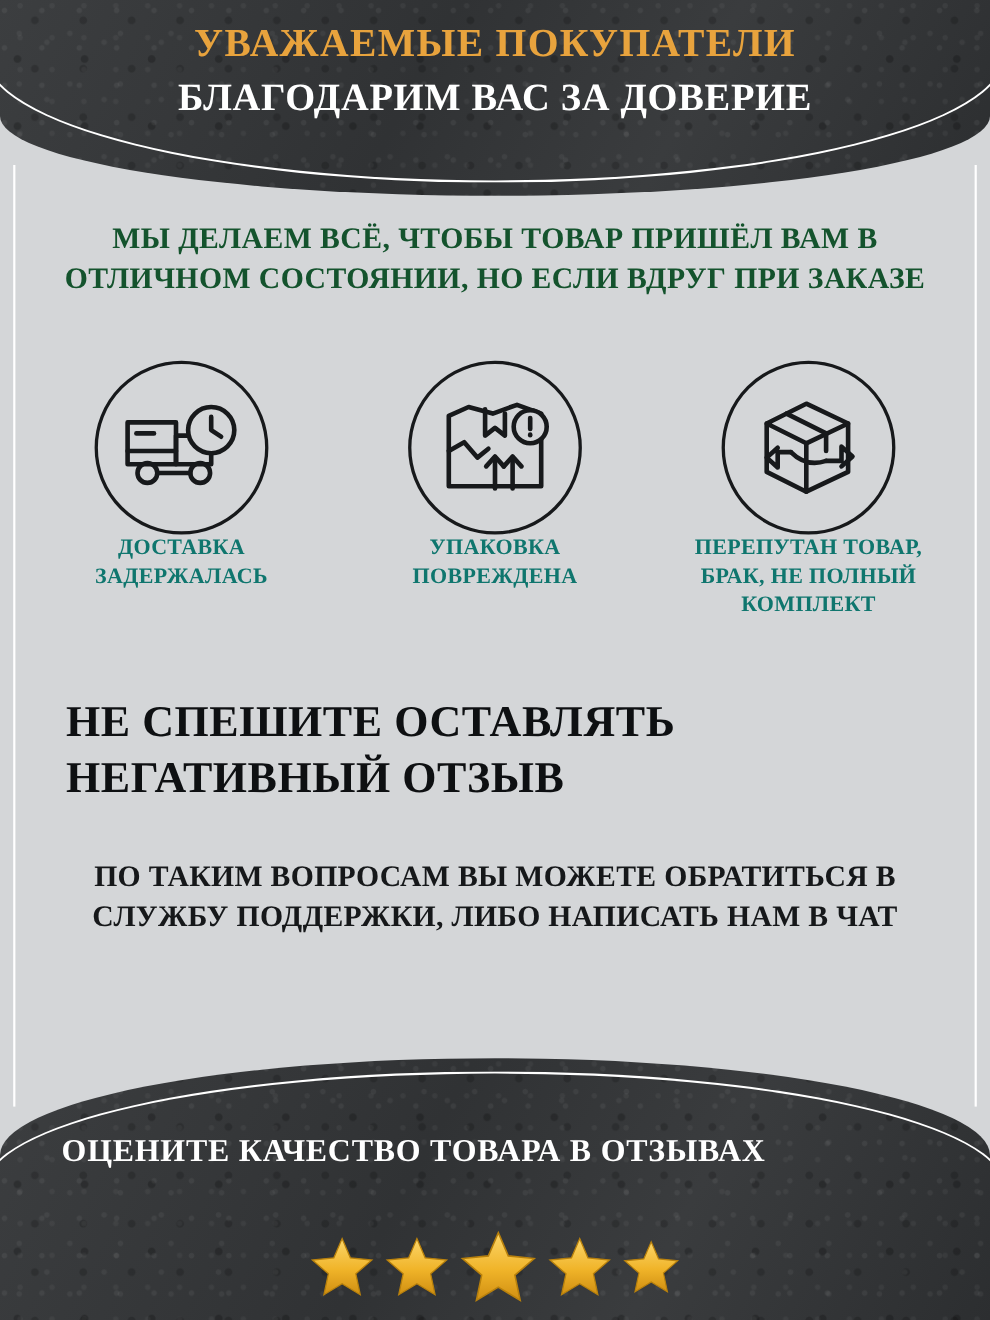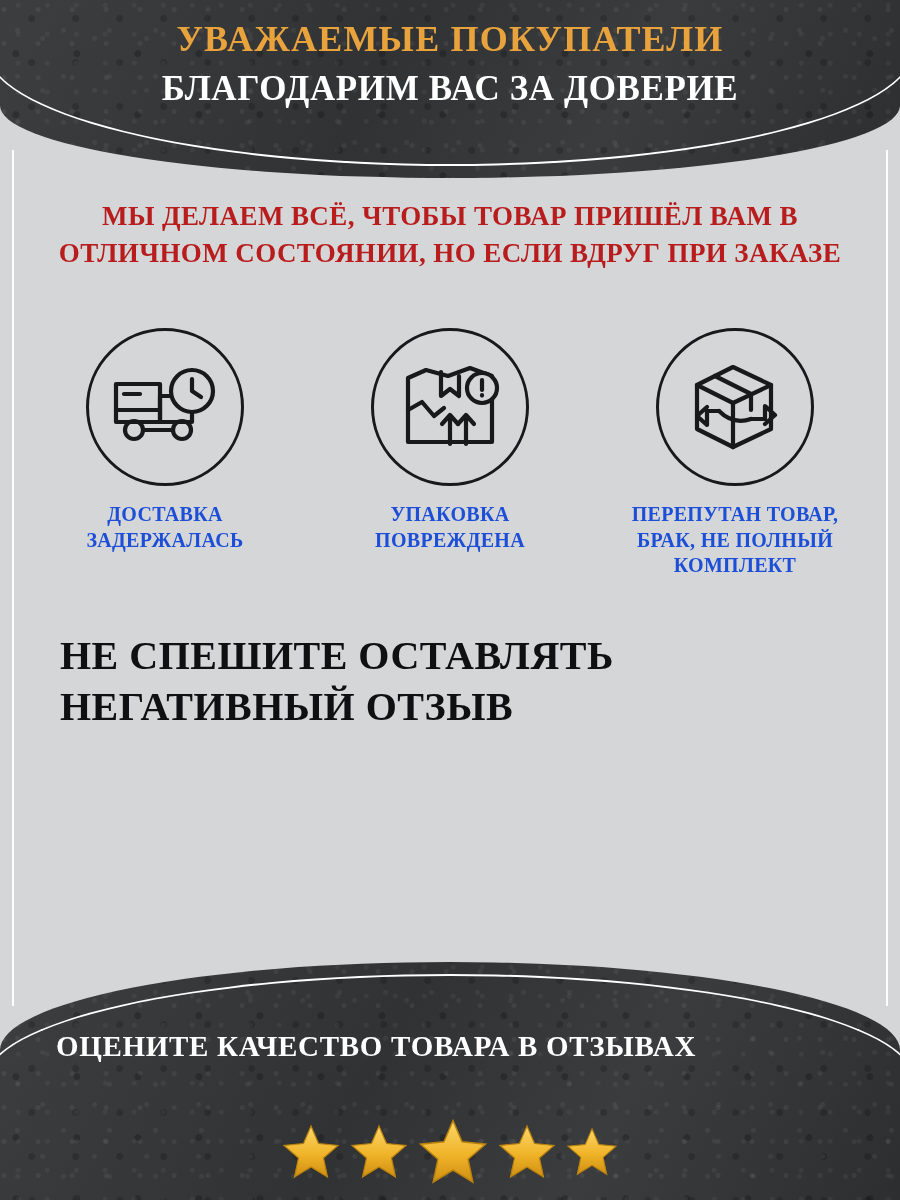--- a/index.html
+++ b/index.html
@@ -117,21 +117,21 @@
 
   
   .intro {
     position: absolute;
     top: 198px;
     left: 48px;
     width: 804px;
     text-align: center;
     font-size: 27px;
     font-weight: bold;
-    color: #b91c1c;
+    color: #14532d;
     line-height: 1.38;
     letter-spacing: 0.4px;
     text-transform: uppercase;
   }
 
   .icons-row {
     position: absolute;
     top: 328px;
     left: 40px;
     width: 820px;
@@ -149,24 +149,23 @@
     width: 152px;
     height: 152px;
     border: 3px solid #17191b;
     border-radius: 50%;
     display: flex;
     align-items: center;
     justify-content: center;
     background: transparent;
   }
   .icon-caption {
-    margin-top: 16px;
     font-size: 20px;
     font-weight: bold;
-    color: #1d4ed8;
+    color: #0f766e;
     text-align: center;
     line-height: 1.28;
     letter-spacing: 0.3px;
     text-transform: uppercase;
   }
 
   .headline {
     position: absolute;
     top: 630px;
     left: 60px;
@@ -288,20 +287,21 @@
           <path d="M40 54 q14 14 32 8"></path>
         </svg>
       </div>
       <div class="icon-caption">ПЕРЕПУТАН ТОВАР, БРАК, НЕ ПОЛНЫЙ КОМПЛЕКТ</div>
     </div>
 
   </div>
 
   <div class="headline">НЕ СПЕШИТЕ ОСТАВЛЯТЬ НЕГАТИВНЫЙ ОТЗЫВ</div>
 
+  <div class="support">ПО ТАКИМ ВОПРОСАМ ВЫ МОЖЕТЕ ОБРАТИТЬСЯ В СЛУЖБУ ПОДДЕРЖКИ, ЛИБО НАПИСАТЬ НАМ В ЧАТ</div>
 
   <div class="dark-band band-bottom"></div>
   <div class="band-bottom-stroke"></div>
 
   <div class="footer-text">ОЦЕНИТЕ КАЧЕСТВО ТОВАРА В ОТЗЫВАХ</div>
 
   <div class="stars">
     <svg class="star-svg" width="58" height="56" viewBox="0 0 58 56">
       <defs>
         <linearGradient id="g1" x1="0" y1="0" x2="0" y2="1">

